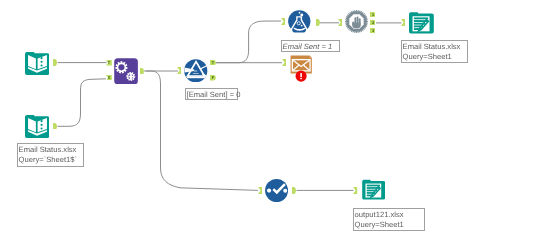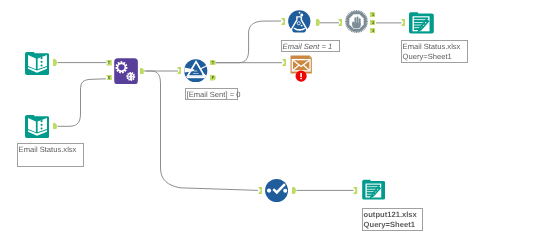--- a/index.html
+++ b/index.html
@@ -245,18 +245,18 @@
         <path d="M16.35 7.6 L18.15 9.4 L11.25 17.05 L8.9 18.2 L9.95 15.9 Z" fill="none" stroke="#009B8C" stroke-width="1.45" stroke-linejoin="miter"></path>
       </svg>
     </div>
     <div class="node" style="left: 295.4px; top: 69.5px;">
       <svg width="12.2" height="12.2" viewBox="0 0 12.2 12.2">
         <circle cx="6.1" cy="6.1" r="5.6" fill="#EE0505"></circle>
         <rect x="5.319999999999999" y="3.0999999999999996" width="1.56" height="3.9" rx="0.3" fill="#ffffff"></rect>
         <rect x="5.319999999999999" y="7.699999999999999" width="1.56" height="1.55" rx="0.3" fill="#ffffff"></rect>
       </svg>
     </div>
-    <div class="lbl" style="left: 17px; top: 143px; width: 67px; height: 24px;"><div>Email Status.xlsx</div></div>
+    <div class="lbl" style="left: 17px; top: 143px; width: 67px; height: 24px;"><div>Email Status.xlsx</div><div>Query=`Sheet1$`</div></div>
     <div class="lbl" style="left: 169px; top: 88px; width: 53px; height: 12px; margin-left: 16px;"><div>[Email Sent] = 0</div></div>
     <div class="lbl" style="left: 281px; top: 40px; width: 59px; height: 12px; font-style: italic;"><div>Email Sent = 1</div></div>
     <div class="lbl" style="left: 401px; top: 40px; width: 67px; height: 23px;"><div>Email Status.xlsx</div><div>Query=Sheet1</div></div>
-    <div class="lbl" style="left: 362px; top: 208px; width: 61px; height: 23px; font-weight: bold;"><div>output121.xlsx</div><div>Query=Sheet1</div></div>
+    <div class="lbl" style="left: 353px; top: 208px; width: 72px; height: 23px;"><div>output121.xlsx</div><div>Query=Sheet1</div></div>
   </div>
 
 </body></html>

